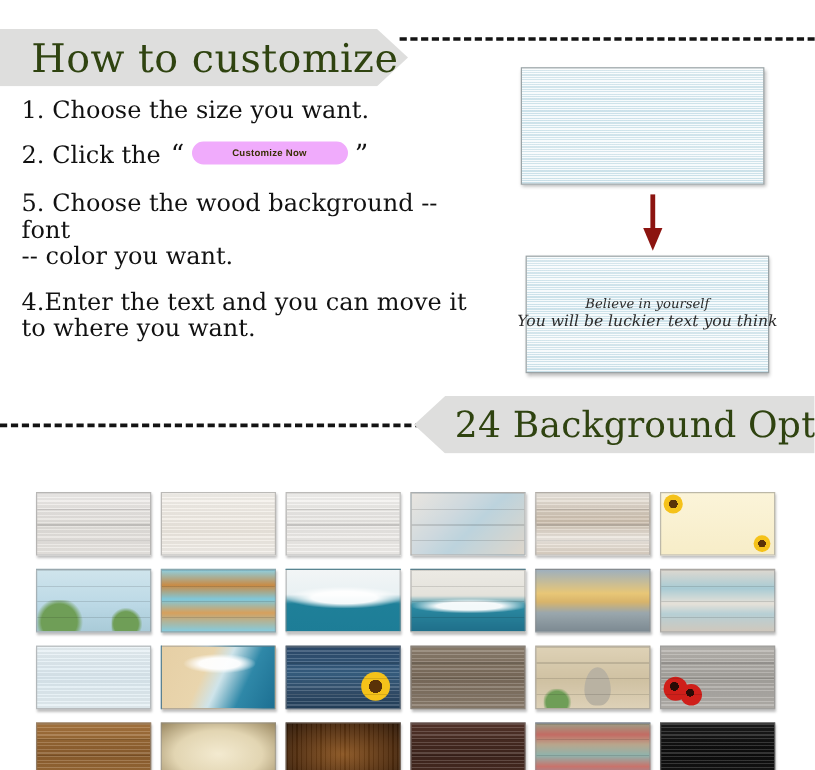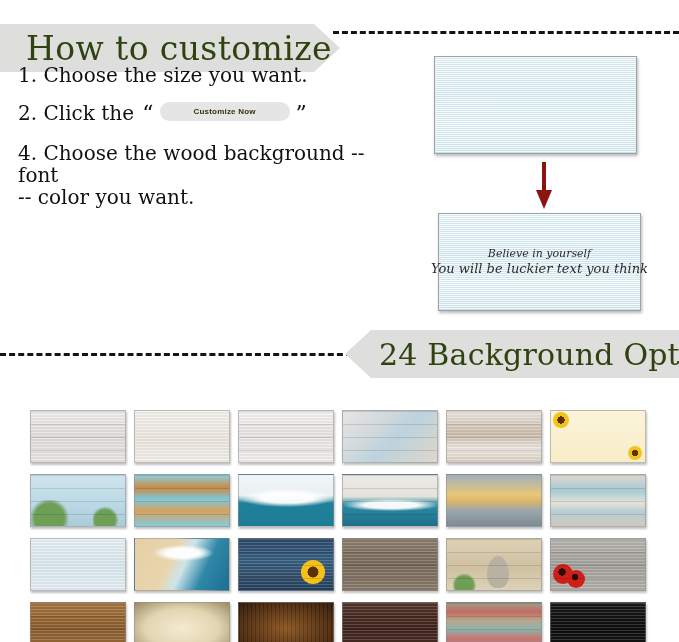--- a/index.html
+++ b/index.html
@@ -30,30 +30,30 @@
     margin-left:34px;font-size:30px;color:#2f4310;letter-spacing:.2px;
     font-family:"DejaVu Serif",serif;font-weight:400;white-space:nowrap;
   }
 
   
   .dash{position:absolute;height:0;border-top:3px dashed #141414;}
   #dash-top{left:333px;top:31px;width:346px;}
   #dash-bottom{left:0px;top:353px;width:352px;}
 
   
-  #steps{position:absolute;left:18px;top:64px;width:375px;}
+  #steps{position:absolute;left:18px;top:80px;width:375px;}
   .step{
     font-family:"DejaVu Serif",serif;font-size:20px;color:#111;
     line-height:1.10;margin-bottom:16px;white-space:pre-wrap;
   }
   .step.inline{display:flex;flex-wrap:nowrap;}
   .quote{font-size:22px;margin:0 2px;}
   .btn-customize{
     display:inline-flex;align-items:center;justify-content:center;
-    background:#e5e5e5;color:#3a2f06;border-radius:14px;border:none;
+    background:#f0abfc;color:#3a2f06;border-radius:14px;border:none;
     height:19px;width:130px;font-size:8px;font-family:"Liberation Sans",sans-serif;
     font-weight:700;margin:0 4px;letter-spacing:.2px;cursor:pointer;
   }
 
   
   .sign{
     position:absolute;border:1px solid #9aa3a6;box-sizing:border-box;
     box-shadow:1px 2px 3px rgba(0,0,0,.28);
     background:
       repeating-linear-gradient(to bottom,
@@ -155,23 +155,25 @@
 
   <div class="step">1. Choose the size you want.</div>
 
   <div class="step inline">
     <span>2. Click the </span>
     <span class="quote">“</span>
     <button class="btn-customize">Customize Now</button>
     <span class="quote">”</span>
   </div>
 
-  <div class="step">4. Choose the wood background -- font
+  <div class="step">5. Choose the wood background -- font
 -- color you want.</div>
 
+  <div class="step">4.Enter the text and you can move it
+to where you want.</div>
 </div>
 
 <div class="sign" id="sign-blank"></div>
 
 <div id="arrow">
   <div class="shaft"></div>
   <div class="head"></div>
 </div>
 
 <div class="sign" id="sign-text">

